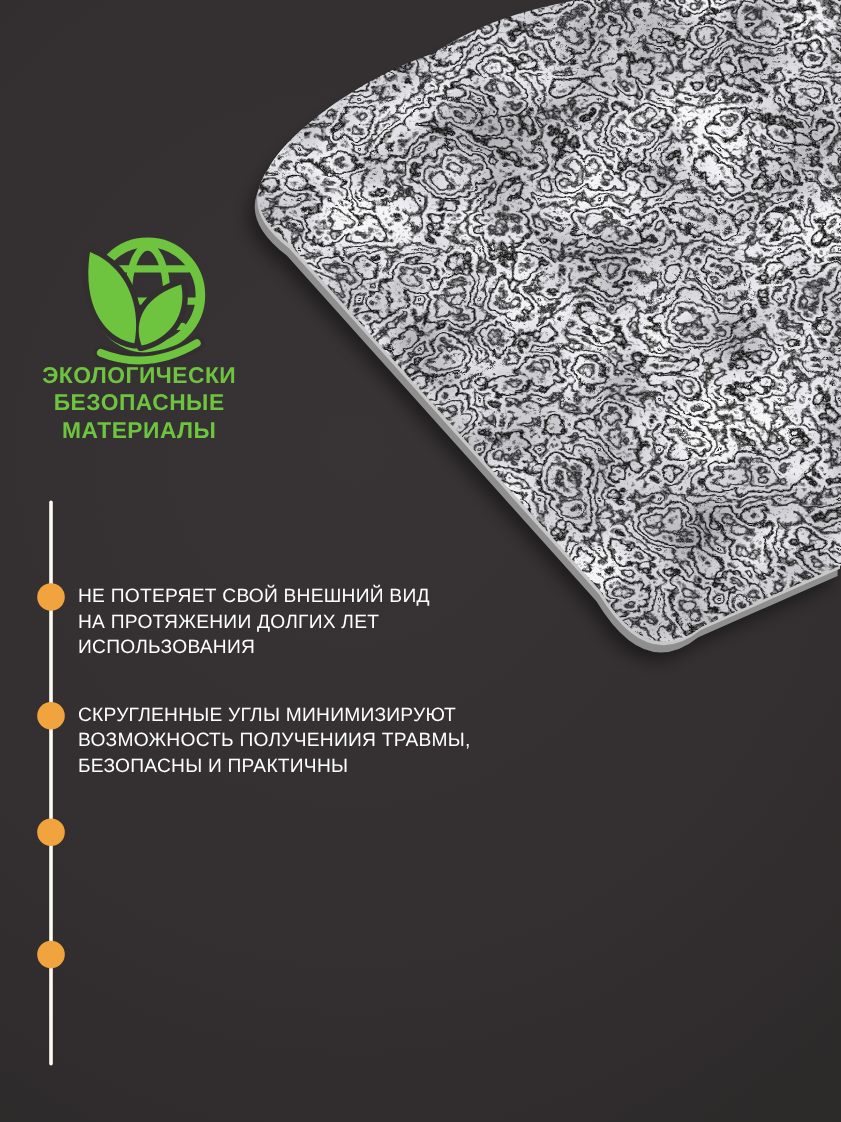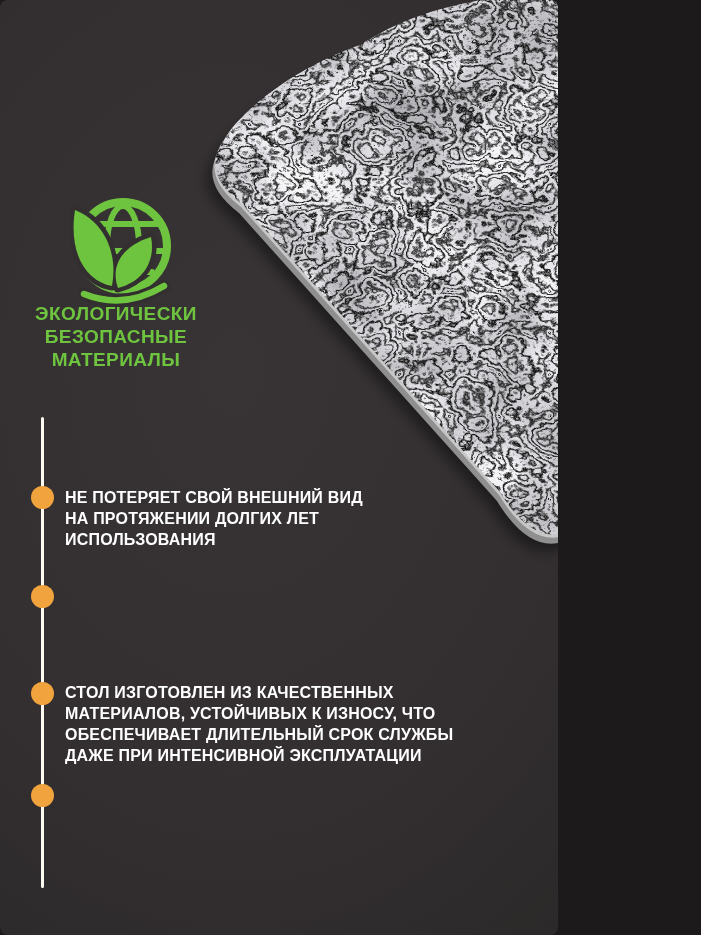--- a/index.html
+++ b/index.html
@@ -1,43 +1,42 @@
 <!DOCTYPE html>
 <html><head>
 <meta charset="utf-8">
 <style>
   html,body{margin:0;padding:0;background:#1c1a1a;}
   .canvas{
     position:relative;
-    width:558px;height:935px;
+    width:701px;height:935px;
     overflow:hidden;
     background:radial-gradient(120% 95% at 42% 40%, #383435 0%, #332F30 50%, #272525 100%);
     font-family:"Liberation Sans", sans-serif;
-    border-radius:8px;
   }
   .marble-svg{position:absolute;left:0;top:0;width:701px;height:935px;}
   .eco-icon-svg{position:absolute;left:48px;top:188px;width:150px;height:122px;}
   .eco-title{
     position:absolute;left:10px;top:302px;width:212px;
     text-align:center;color:#6EC43F;
     font-weight:700;font-size:19px;line-height:23px;letter-spacing:.4px;
     white-space:pre-line;
   }
   .tl-line{
     position:absolute;left:41px;top:417px;width:3px;height:471px;
     background:#FBFBF1;border-radius:2px;
   }
   .tl-dot{
     position:absolute;left:31px;width:23px;height:23px;border-radius:50%;
     background:#F1A43E;
   }
   .dot-1{top:486px}.dot-2{top:585px}.dot-3{top:682px}.dot-4{top:784px}
   .feature{
     position:absolute;left:65px;width:440px;
-    color:#FFFFFF;font-weight:700;font-size:16px;line-height:21px;
+    color:#FFFFFF;font-weight:400;font-size:16px;line-height:21px;
     letter-spacing:.2px;white-space:pre-wrap;
   }
   .feat-1{top:487px}.feat-2{top:586px}.feat-3{top:682px}.feat-4{top:786px}
 </style>
 </head>
 <body>
 
 <div class="canvas">
 
   <svg class="marble-svg" viewBox="0 0 701 935">
@@ -107,18 +106,17 @@
 
   <div class="tl-line"></div>
   <div class="tl-dot dot-1"></div>
   <div class="tl-dot dot-2"></div>
   <div class="tl-dot dot-3"></div>
   <div class="tl-dot dot-4"></div>
 
   <div class="feature feat-1">НЕ ПОТЕРЯЕТ СВОЙ ВНЕШНИЙ ВИД
 НА ПРОТЯЖЕНИИ ДОЛГИХ ЛЕТ
 ИСПОЛЬЗОВАНИЯ</div>
-  <div class="feature feat-3">СТОЛ ИЗГОТОВЛЕН ИЗ КАЧЕСТВЕННЫХ
-МАТЕРИАЛОВ, УСТОЙЧИВЫХ К ИЗНОСУ, ЧТО
-ОБЕСПЕЧИВАЕТ ДЛИТЕЛЬНЫЙ СРОК СЛУЖБЫ
-ДАЖЕ ПРИ ИНТЕНСИВНОЙ ЭКСПЛУАТАЦИИ</div>
+  <div class="feature feat-2">СКРУГЛЕННЫЕ УГЛЫ МИНИМИЗИРУЮТ
+ВОЗМОЖНОСТЬ ПОЛУЧЕНИИЯ ТРАВМЫ,
+БЕЗОПАСНЫ И ПРАКТИЧНЫ</div>
 
 </div>
 
 </body></html>

